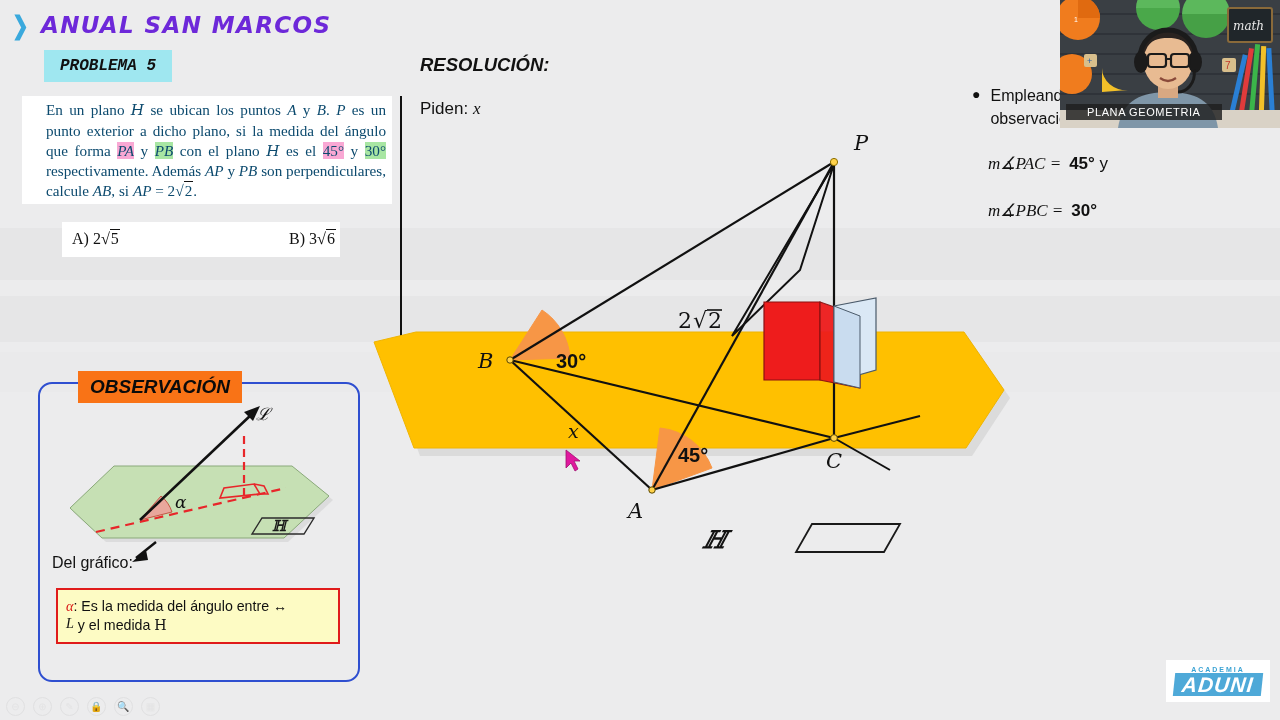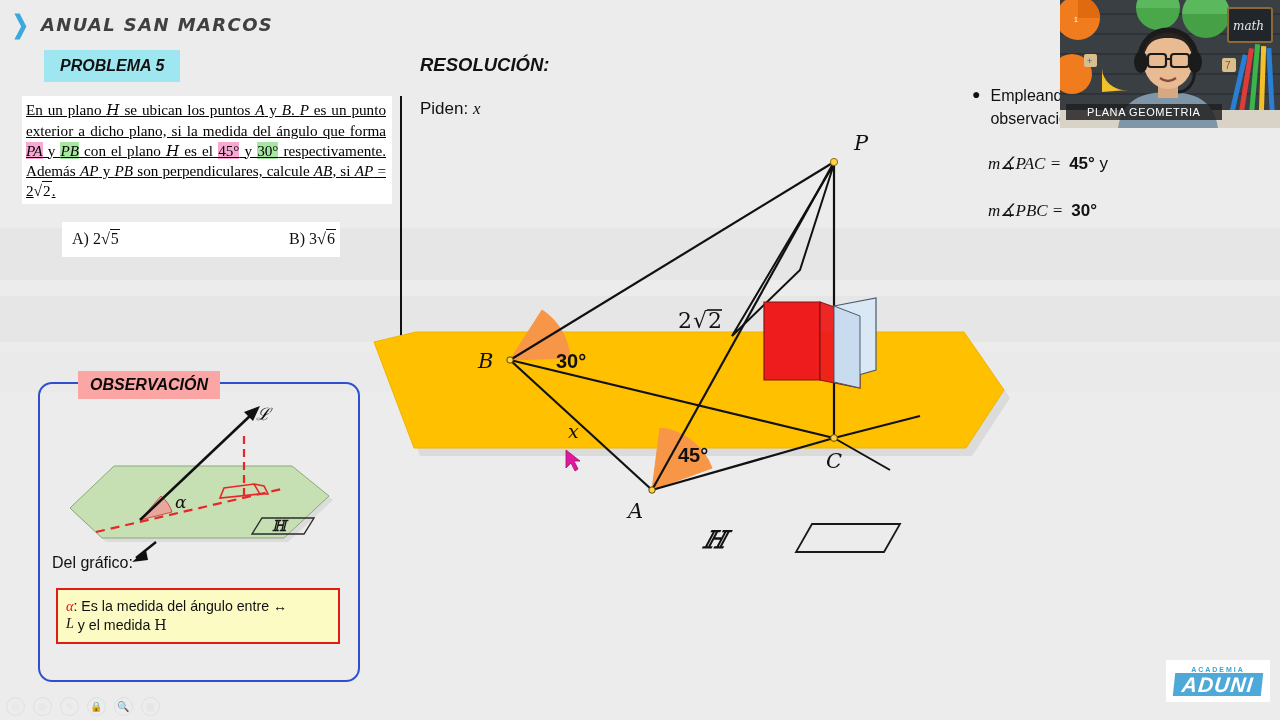--- a/index.html
+++ b/index.html
@@ -21,40 +21,39 @@
   
   #header {
     position: absolute; left: 10px; top: 12px;
     display: flex; align-items: center; gap: 10px;
   }
   #header .chev {
     color: #3aa9dd; font-size: 25px; font-weight: bold;
     line-height: 1; transform: scaleX(.8);
   }
   #header .brand {
-    font-size: 18px; font-weight: bold; font-style: italic;
-    color: #404040; letter-spacing: 1.4px;
+    font-size: 23px; font-weight: bold; font-style: italic;
+    color: #6d28d9; letter-spacing: 1.4px;
     font-family: "DejaVu Sans", sans-serif;
   }
 
   
   #problem-badge {
     position: absolute; left: 44px; top: 50px;
     background: #9fe7f0; padding: 7px 16px;
-    font-size: 16px; font-weight: bold; font-style: italic; color: #111;
+    font-size: 16px; font-weight: bold; font-style: italic; color: #111; font-family: Liberation Mono, monospace;
   }
 
   
   #statement {
     position: absolute; left: 22px; top: 96px; width: 370px;
-    background: #ffffff; padding: 4px 6px 3px 4px;
+    background: #ffffff; padding: 4px 6px 3px 24px;
     font-family: "Liberation Serif", serif;
-    font-size: 15.2px; line-height: 1.30; color: #000000;
+    font-size: 15.2px; line-height: 1.30; color: #0c4a6e;
     text-align: justify;
-    text-decoration: underline;
   }
   #statement .it { font-style: italic; }
   .hl-pink  { background: #f9a8d4; }
   .hl-green { background: #a8e6a3; }
   .sq { display:inline-block; }
   .sq .rad { font-size: 1.02em; }
   .sq .num { border-top: 1.1px solid #111; padding: 0 1px; }
 
   #options {
     position: absolute; left: 62px; top: 222px; width: 278px;
@@ -72,22 +71,22 @@
 
   
   #observation {
     position: absolute; left: 38px; top: 382px;
     width: 322px; height: 300px;
     border: 2.5px solid #2f4fd0; border-radius: 14px;
     background: transparent;
   }
   #obs-badge {
     position: absolute; left: 78px; top: 371px;
-    background: #fca5a5; color: #0b0b0b;
-    font-size: 16px; font-weight: bold; font-style: italic;
+    background: #f97316; color: #0b0b0b;
+    font-size: 19px; font-weight: bold; font-style: italic;
     padding: 5px 12px; z-index: 3;
   }
   #obs-fig { position: absolute; left: 48px; top: 392px; width: 300px; height: 170px; }
   #obs-delgrafico {
     position: absolute; left: 52px; top: 554px;
     font-size: 16px; color: #111; text-align: right;
   }
   #obs-note {
     position: absolute; left: 56px; top: 588px;
     width: 284px;

